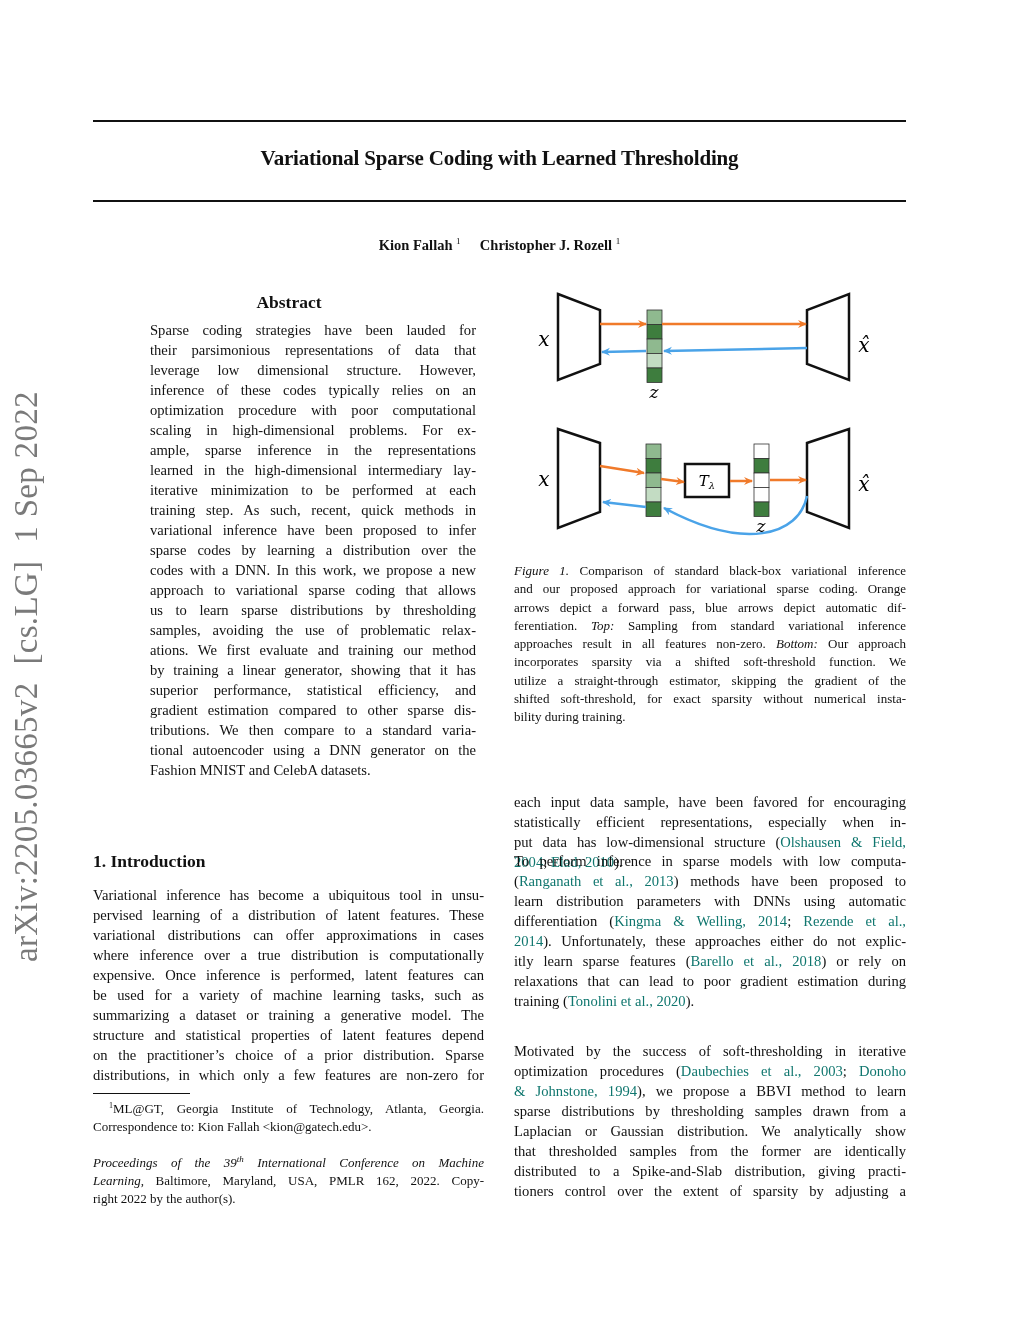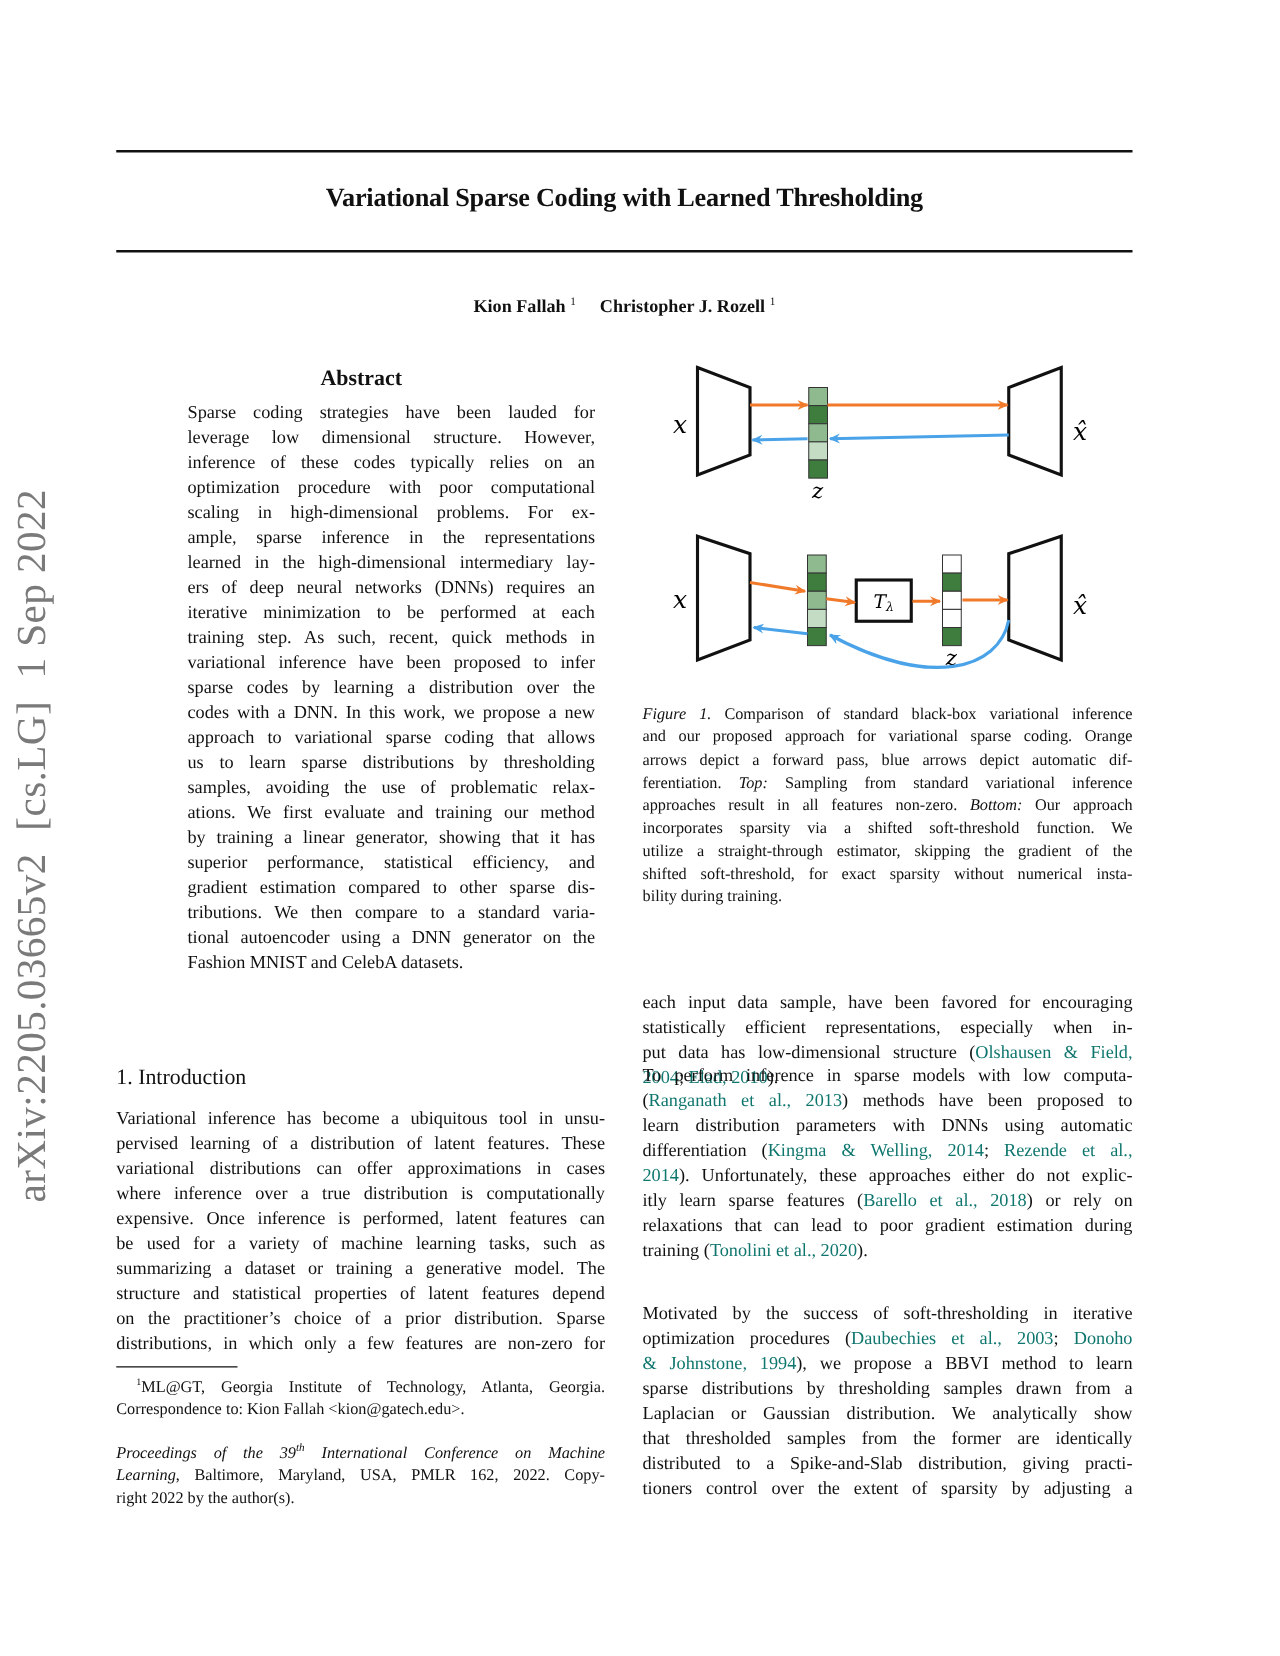--- a/index.html
+++ b/index.html
@@ -12,21 +12,21 @@
   .authors sup { font-weight: normal; font-size: 9px; }
   .authors .sep { display: inline-block; width: 12px; }
   .side { left: 8px; top: 962px; transform-origin: 0 0; transform: rotate(-90deg);
           font-size: 33px; color: #7a7a7a; white-space: nowrap; letter-spacing: 0.3px; }
   .side span { margin-right: 18px; }
   .h-abs { left: 126px; width: 326px; top: 292px; text-align: center; font-weight: bold; font-size: 17.5px; }
   .para { font-size: 14.6px; line-height: 20px; text-align: justify; }
   .para .ln { display: block; text-align: justify; text-align-last: justify; white-space: nowrap; }
   .para .ln.last { text-align-last: left; }
   .abs-text { left: 126px; width: 326px; top: 320px; margin-left: 24px; }
-  .h-intro { left: 93px; top: 851px; font-weight: normal; font-size: 17.5px; }
+  .h-intro { left: 93px; top: 851px; font-weight: bold; font-size: 17.5px; }
   .intro-text { left: 93px; width: 391px; top: 885px; }
   .fn-rule { left: 93px; top: 1093px; width: 97px; height: 1px; background: #111; position: absolute; }
   .fn { left: 93px; width: 391px; top: 1097px; font-size: 13px; line-height: 18px; }
   .fn .ln { display: block; white-space: nowrap; text-align: justify; text-align-last: justify; }
   .fn .ln.last { text-align-last: left; }
   .fn .indent { padding-left: 16px; }
   .proc { left: 93px; width: 391px; top: 1149px; font-size: 13px; line-height: 18px; }
   .proc .ln { display: block; white-space: nowrap; text-align: justify; text-align-last: justify; }
   .proc .ln.last { text-align-last: left; }
   .cap { left: 514px; width: 392px; top: 562px; font-size: 13px; line-height: 18.3px; }
@@ -54,27 +54,27 @@
   <span>Kion Fallah</span>
   <sup>1</sup>
   <span class="sep"></span>
   <span>Christopher J. Rozell</span>
   <sup>1</sup>
 </div>
 
 <div class="abs h-abs">Abstract</div>
 <div class="abs para abs-text">
   <span class="ln">Sparse coding strategies have been lauded for</span>
+  <span class="ln">their parsimonious representations of data that</span>
   <span class="ln">leverage low dimensional structure.  However,</span>
   <span class="ln">inference of these codes typically relies on an</span>
   <span class="ln">optimization procedure with poor computational</span>
   <span class="ln">scaling in high-dimensional problems.  For ex-</span>
   <span class="ln">ample, sparse inference in the representations</span>
   <span class="ln">learned in the high-dimensional intermediary lay-</span>
-  <span class="ln">ers of deep neural networks (DNNs) requires an</span>
   <span class="ln">iterative minimization to be performed at each</span>
   <span class="ln">training step. As such, recent, quick methods in</span>
   <span class="ln">variational inference have been proposed to infer</span>
   <span class="ln">sparse codes by learning a distribution over the</span>
   <span class="ln">codes with a DNN. In this work, we propose a new</span>
   <span class="ln">approach to variational sparse coding that allows</span>
   <span class="ln">us to learn sparse distributions by thresholding</span>
   <span class="ln">samples, avoiding the use of problematic relax-</span>
   <span class="ln">ations. We first evaluate and training our method</span>
   <span class="ln">by training a linear generator, showing that it has</span>

